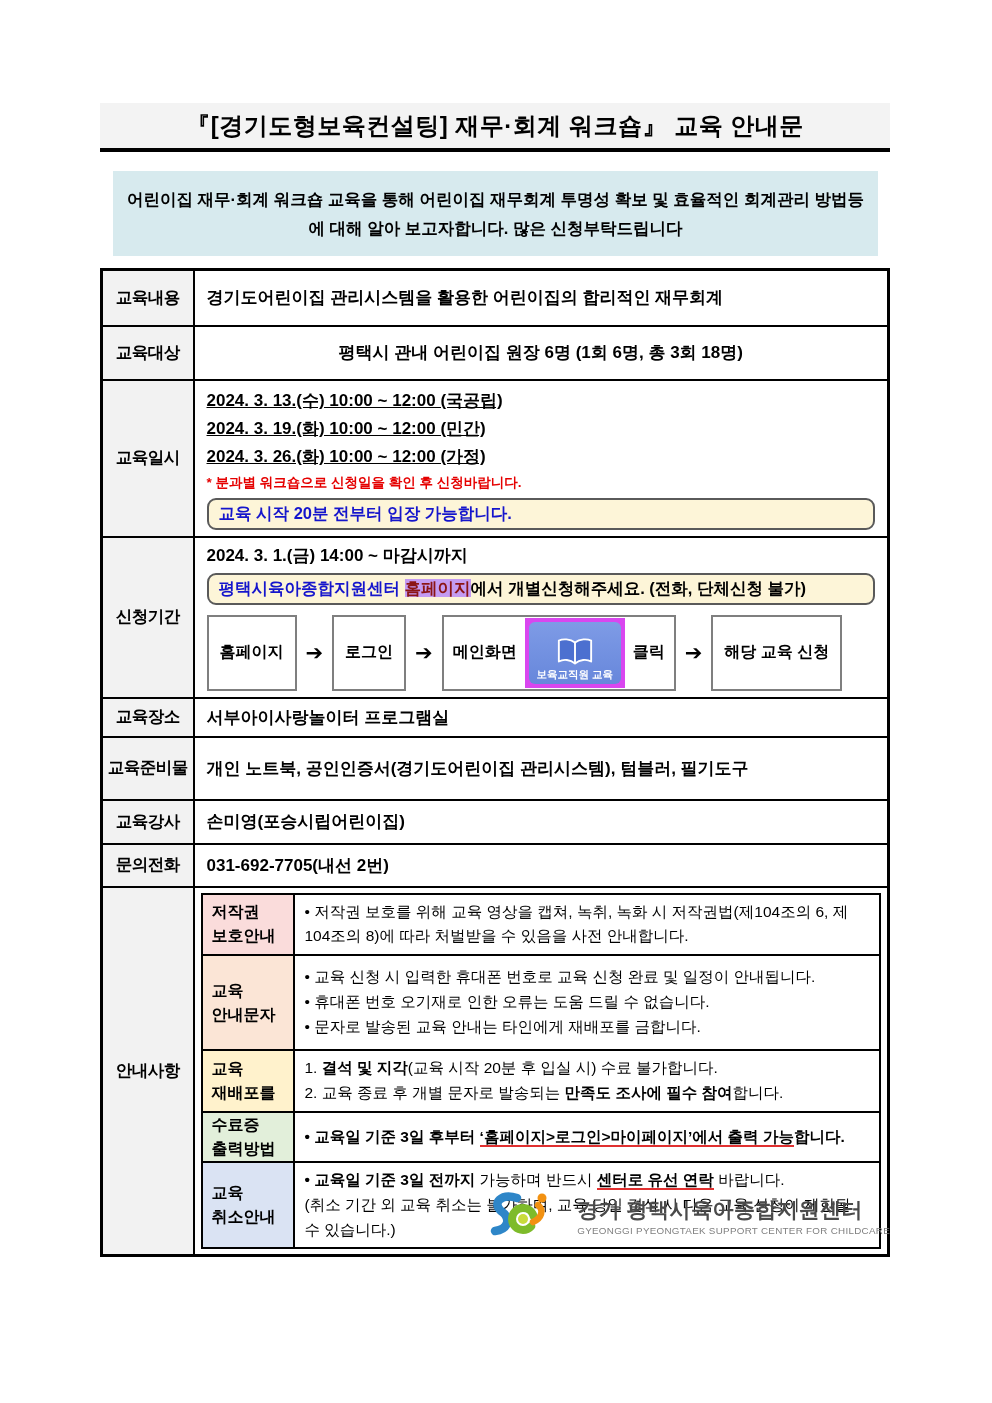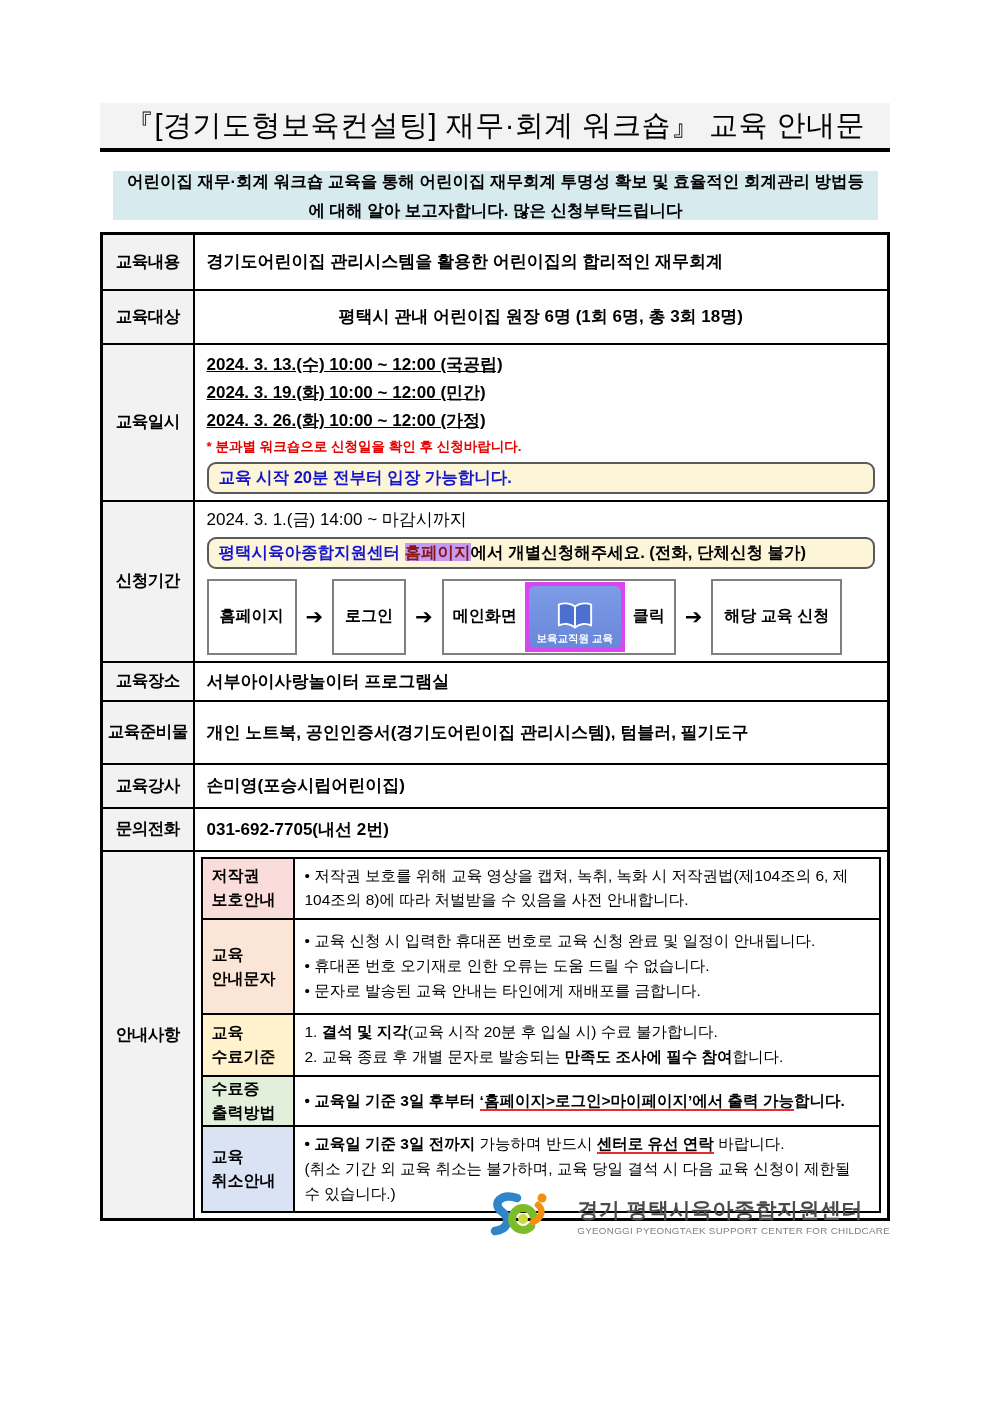--- a/index.html
+++ b/index.html
@@ -9,26 +9,26 @@
     font-family:"Liberation Sans","DejaVu Sans",sans-serif;
     color:#000;
   }
   .page { position:absolute; left:100px; top:103px; width:790px; }
 
   
   .title-bar {
     width:790px; height:49px; background:#F3F3F3;
     border-bottom:4px solid #000;
     display:flex; align-items:center; justify-content:center;
-    font-size:29px; font-weight:400; letter-spacing:0.5px;
+    font-size:24px; font-weight:700; letter-spacing:0.5px;
   }
 
   
   .intro {
-    margin:19px 12px 0 13px; width:765px; height:49px;
+    margin:19px 12px 0 13px; width:765px; height:85px;
     background:#D7EAEE; display:flex; align-items:center; justify-content:center;
     text-align:center; font-size:16.5px; font-weight:700; line-height:1.75; padding:12px 10px;
   }
 
   
   table.main {
     margin-top:12px; width:790px; border-collapse:collapse;
     border:3px solid #000; table-layout:fixed;
   }
   table.main td { border:2px solid #000; vertical-align:middle; }
@@ -50,21 +50,21 @@
   
   .date-line { font-weight:700; text-decoration:underline; line-height:28px; font-size:17px; }
   .red-note { color:#E50000; font-size:13.5px; font-weight:700; margin:3px 0 6px 0; }
   .pill-box {
     display:block; border:2px solid #5a5a5a; border-radius:9px;
     background:#FDF5D8; padding:3px 10px; font-size:16.5px; font-weight:700;
   }
   .blue-text { color:#1515CC; }
 
   
-  .period { font-size:17px; font-weight:400; margin-bottom:6px; }
+  .period { font-size:17px; font-weight:700; margin-bottom:6px; }
   .apply-box { margin-bottom:10px; }
   .blue-bold { color:#1515CC; font-weight:700; }
   .violet-hl { background:#C49BF2; color:#8B1414; font-weight:800; }
   .flow { display:flex; align-items:center; gap:9px; }
   .fbox {
     border:2px solid #7F7F7F; background:#fff; height:76px;
     display:flex; align-items:center; justify-content:center;
     font-size:16px; font-weight:600; padding:0 11px; white-space:nowrap;
   }
   .fbox.big { padding:0 9px; gap:8px; }
@@ -207,21 +207,21 @@
             </td>
             <td class="sval">
               <div>• 교육 신청 시 입력한 휴대폰 번호로 교육 신청 완료 및 일정이 안내됩니다.</div>
               <div>• 휴대폰 번호 오기재로 인한 오류는 도움 드릴 수 없습니다.</div>
               <div>• 문자로 발송된 교육 안내는 타인에게 재배포를 금합니다.</div>
             </td>
           </tr>
           <tr class="s3">
             <td class="slbl bg-yellow">
               <span class="jl">교육</span>
-              <span class="jl">수료기준</span>
+              <span class="jl">재배포를</span>
             </td>
             <td class="sval">
               <div><span>1. </span><span class="bseg">결석 및 지각</span><span>(교육 시작 20분 후 입실 시) 수료 불가합니다.</span></div>
               <div><span>2. 교육 종료 후 개별 문자로 발송되는 </span><span class="bseg">만족도 조사에 필수 참여</span><span>합니다.</span></div>
             </td>
           </tr>
           <tr class="s4">
             <td class="slbl bg-mint">
               <span class="jl">수료증</span>
               <span class="jl">출력방법</span>

